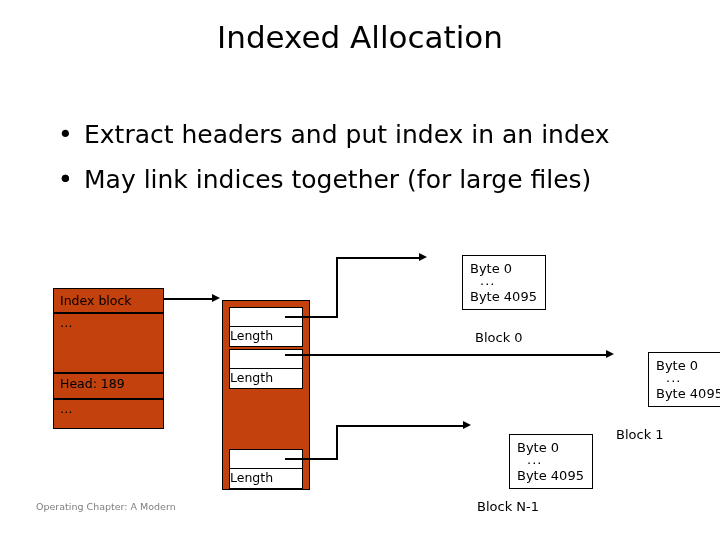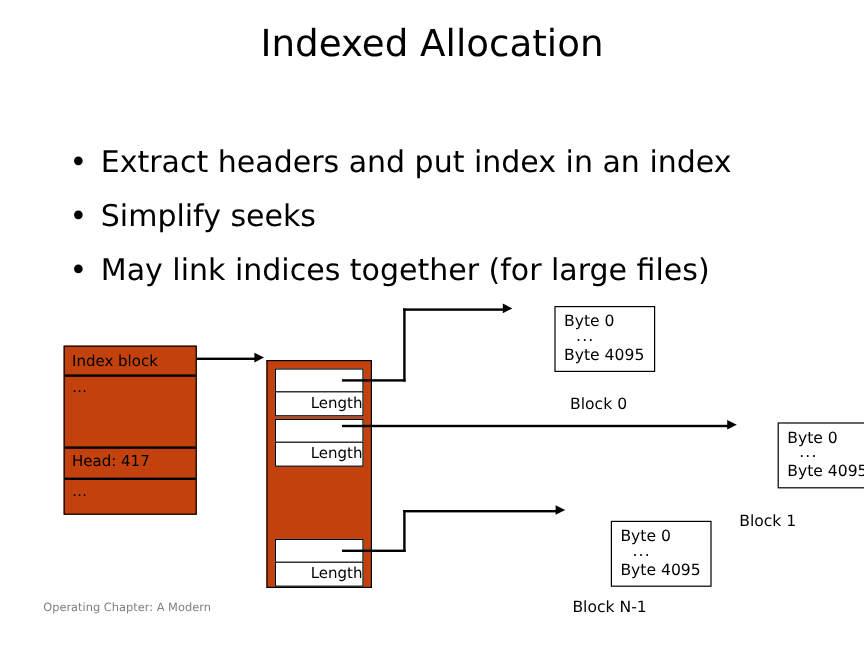--- a/index.html
+++ b/index.html
@@ -98,21 +98,21 @@
     box-sizing: border-box;
     border: 1.6px solid #000;
     background: #fff;
     height: 21px;
     position: relative;
   }
   .ptr-pair .p-len {
     margin-top: -1.6px;
     font-size: 12.5px;
     line-height: 18px;
-    text-align: right;
+    text-align: left;
   }
 
   
   .datablock {
     box-sizing: border-box;
     border: 1.6px solid #000;
     background: #fff;
     position: absolute;
     margin-left: 35px;
   }
@@ -159,36 +159,35 @@
 
   <div class="slide-title">Indexed Allocation</div>
 
   <div class="bullets">
     <div class="bullet">
       <span class="dot">•</span>
       <span>Extract headers and put index in an index</span>
     </div>
     <div class="bullet">
       <span class="dot">•</span>
-      <span>Simplify seeks</span>
     </div>
     <div class="bullet">
       <span class="dot">•</span>
       <span>May link indices together (for large files)</span>
     </div>
   </div>
 
   <div class="box" id="index-block">
     <div class="idx-div" style="top:23px;"></div>
     <div class="idx-div" style="top:83px;"></div>
     <div class="idx-div" style="top:109px;"></div>
 
     <div class="idx-label" style="top:5px;">Index block</div>
     <div class="idx-label" style="top:27px;">…</div>
-    <div class="idx-label" style="top:88px;">Head: 417</div>
+    <div class="idx-label" style="top:88px;">Head: 189</div>
     <div class="idx-label" style="top:113px;">…</div>
   </div>
 
   <div class="hline" style="left:164px; top:298px; width:50px;"></div>
   <div class="arrowhead" style="left:212px; top:294px;"></div>
 
   <div class="box" id="ptr-container">
     <div class="ptr-pair" style="top:6px;">
       <div class="p-ptr"></div>
       <div class="p-len">Length</div>

